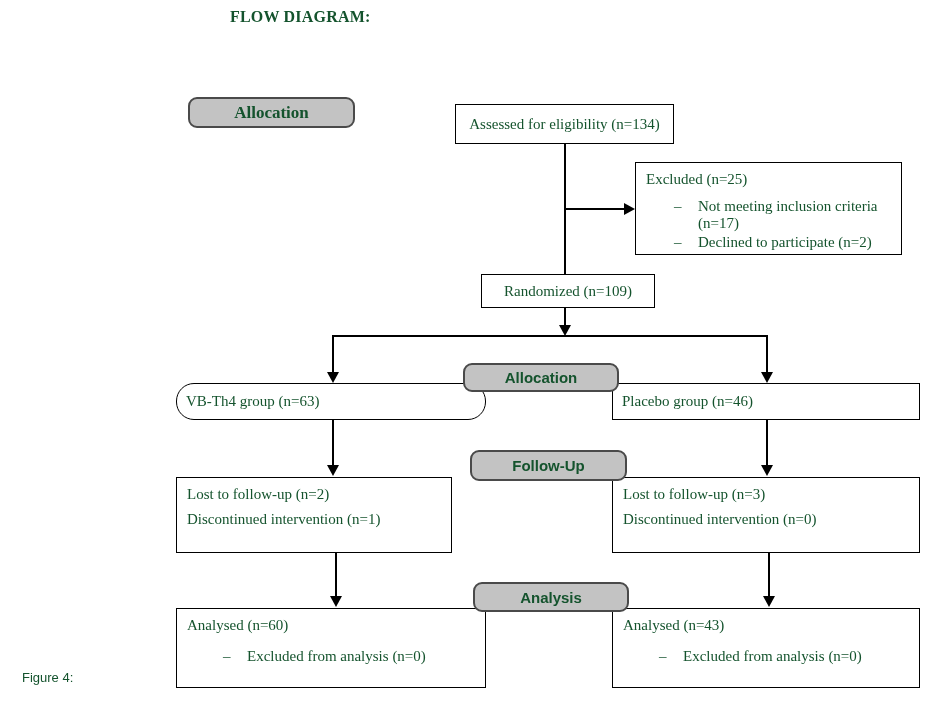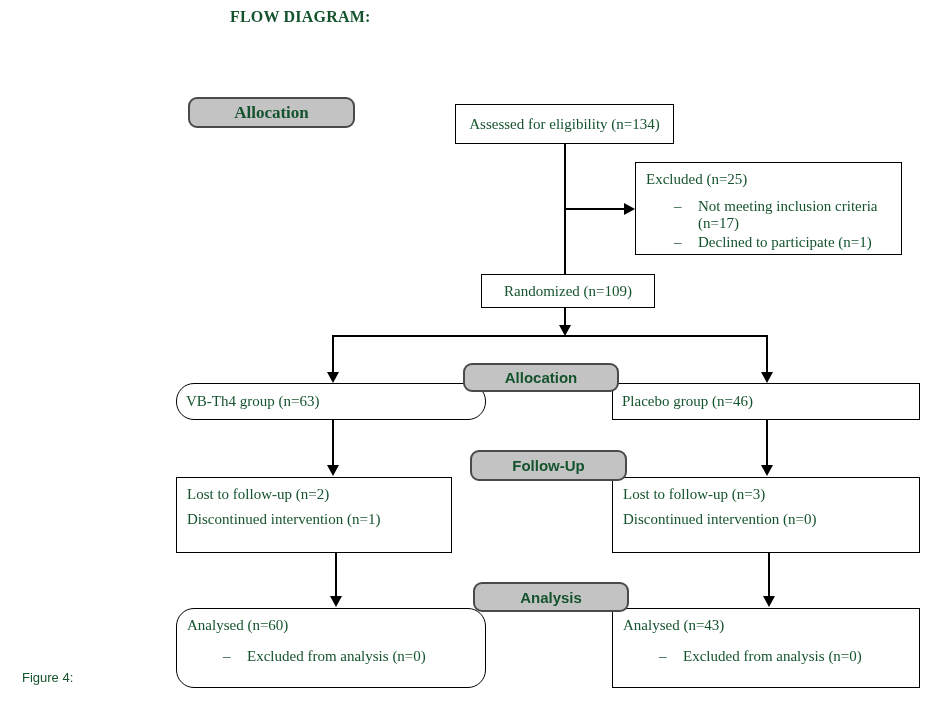--- a/index.html
+++ b/index.html
@@ -100,21 +100,21 @@
 
   <div class="box multi" style="left:635px;top:162px;width:267px;height:93px;">
     <div>Excluded (n=25)</div>
     <div class="bullets">
       <div class="bullet-row">
         <span class="bullet-dash">–</span>
         <span class="bullet-text">Not meeting inclusion criteria (n=17)</span>
       </div>
       <div class="bullet-row">
         <span class="bullet-dash">–</span>
-        <span class="bullet-text">Declined to participate (n=1)</span>
+        <span class="bullet-text">Declined to participate (n=2)</span>
       </div>
     </div>
   </div>
 
   <div class="box center" style="left:481px;top:274px;width:174px;height:34px;">
     <span>Randomized (n=109)</span>
   </div>
 
   <div class="box leftpad" style="left:176px;top:383px;width:310px;height:37px;border-radius:18px;">
     <span>VB-Th4 group (n=63)</span>
@@ -125,21 +125,21 @@
 
   <div class="box multi" style="left:176px;top:477px;width:276px;height:76px;">
     <div>Lost to follow-up (n=2)</div>
     <div class="line2">Discontinued intervention (n=1)</div>
   </div>
   <div class="box multi" style="left:612px;top:477px;width:308px;height:76px;">
     <div>Lost to follow-up (n=3)</div>
     <div class="line2">Discontinued intervention (n=0)</div>
   </div>
 
-  <div class="box multi" style="left:176px;top:608px;width:310px;height:80px;border-radius:18px;">
+  <div class="box multi" style="left:176px;top:608px;width:310px;height:80px;">
     <div>Analysed  (n=60)</div>
     <div class="bullet-row an-bullet">
       <span class="bullet-dash">–</span>
       <span class="bullet-text">Excluded from analysis (n=0)</span>
     </div>
   </div>
   <div class="box multi" style="left:612px;top:608px;width:308px;height:80px;">
     <div>Analysed (n=43)</div>
     <div class="bullet-row an-bullet">
       <span class="bullet-dash">–</span>

